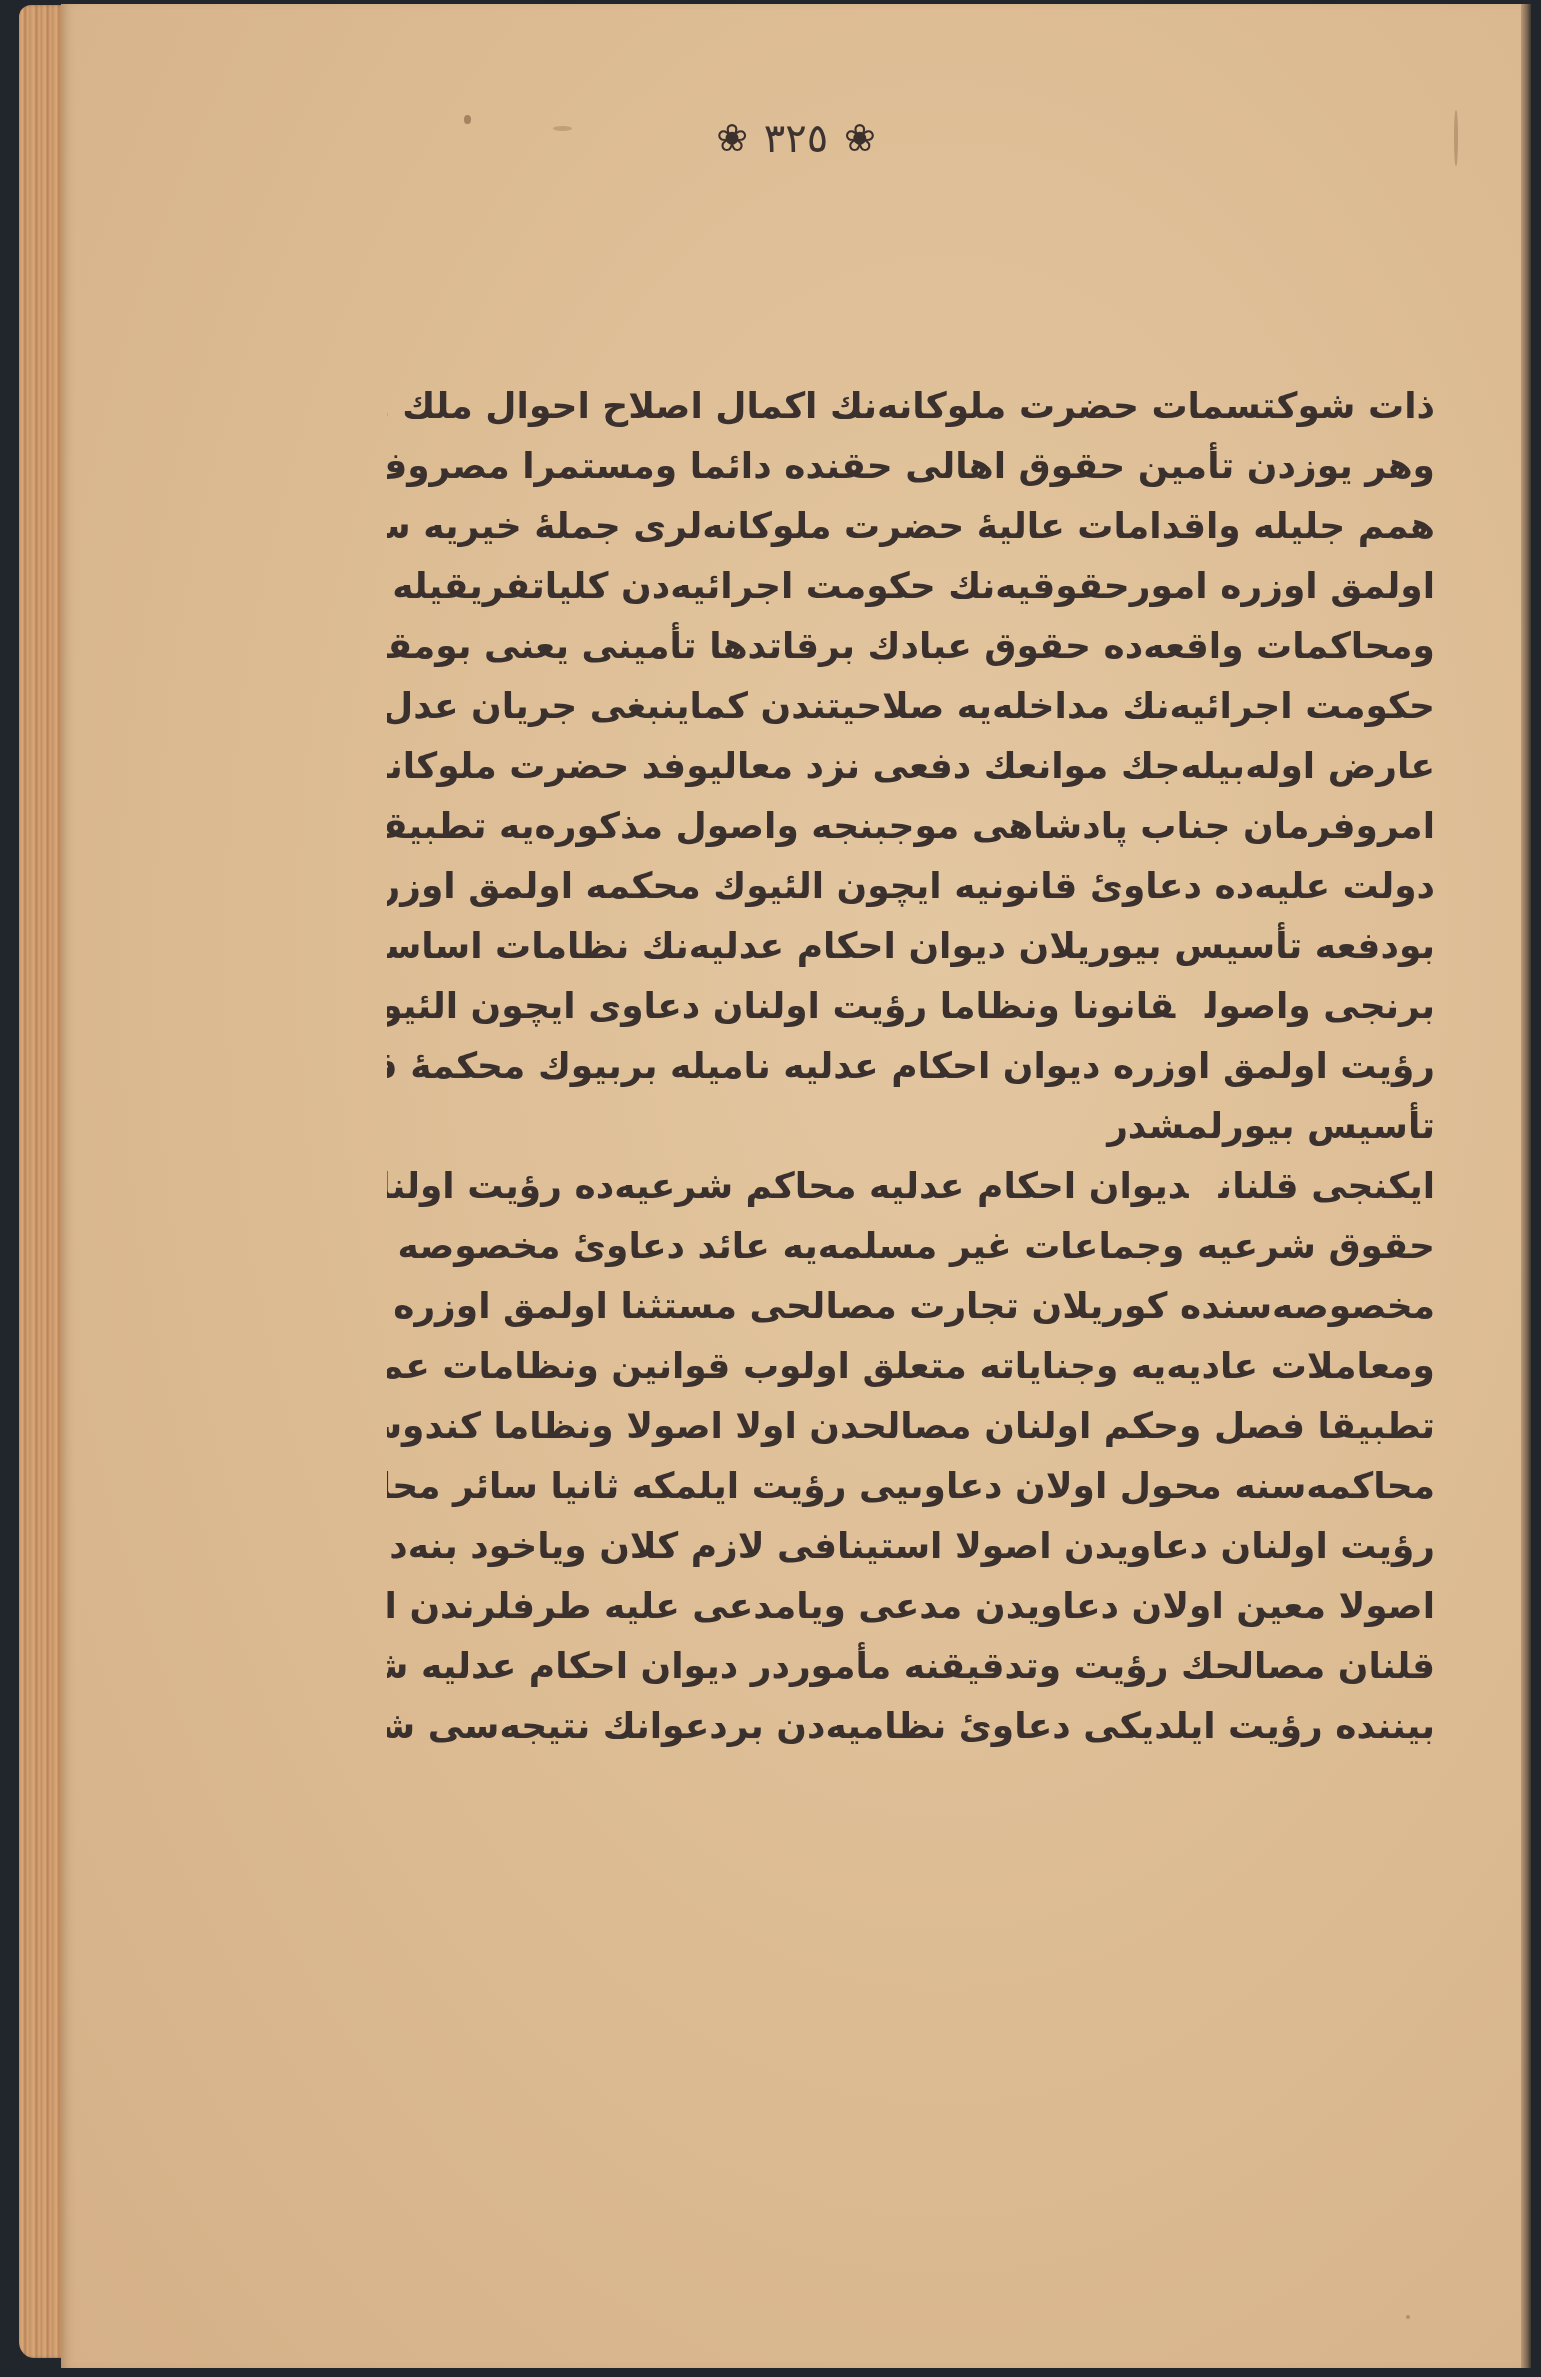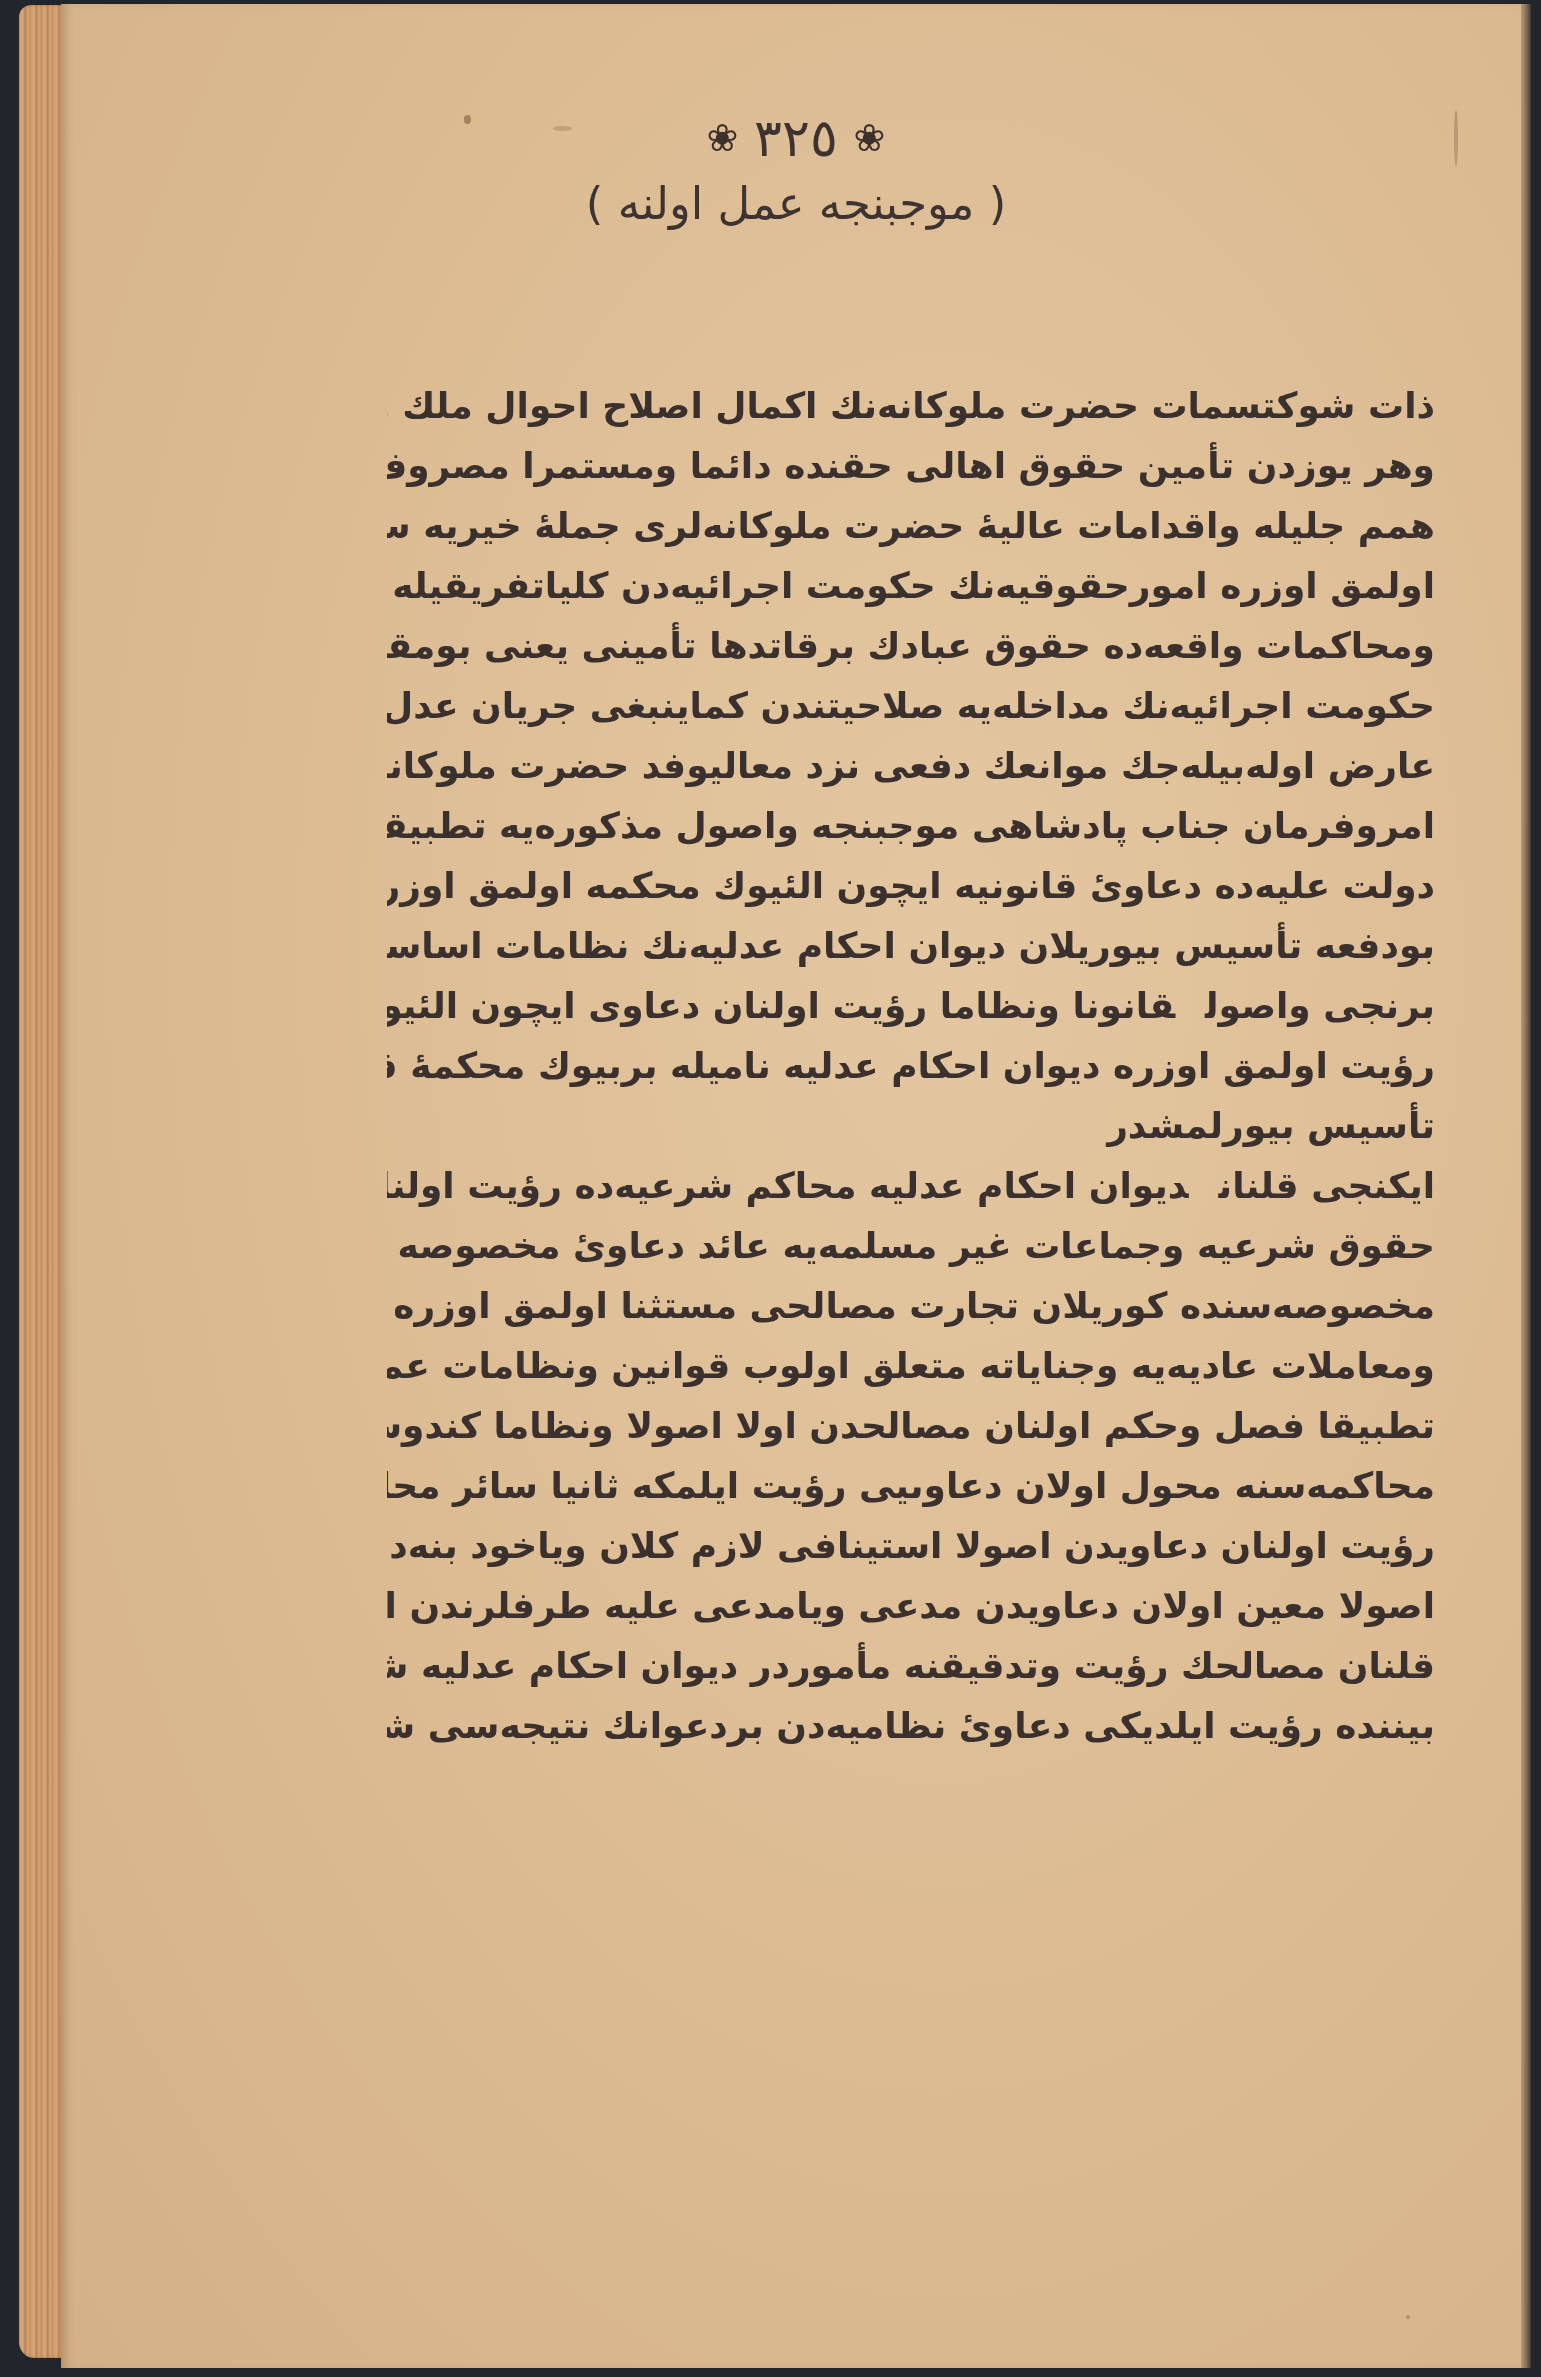--- a/index.html
+++ b/index.html
@@ -68,21 +68,21 @@
       align-items: center;
       gap: 15.7px;
       height: 61px;
     }
     .ornament {
       font-size: 38px;
       line-height: 1;
       color: #3b302c;
     }
     .page-number {
-      font-size: 52px;
+      font-size: 40px;
       line-height: 1;
       direction: rtl;
     }
     .title-line {
       direction: rtl;
       font-size: 45px;
       line-height: 70px;
       letter-spacing: 0.9px;
     }
 
@@ -125,21 +125,20 @@
     <span class="stain" style="left:492px;top:122px;width:19px;height:5.2px;opacity:0.5;"></span>
     <span class="stain" style="left:1393px;top:106px;width:3.5px;height:56px;opacity:0.6;"></span>
     <span class="stain" style="left:1345px;top:2311px;width:4.3px;height:4.3px;opacity:0.7;"></span>
 
     <div class="header-block">
       <div class="page-number-row">
         <span class="ornament">❀</span>
         <span class="page-number">٣٢٥</span>
         <span class="ornament">❀</span>
       </div>
-      <div class="title-line">( موجبنجه عمل اولنه )</div>
     </div>
 
     <div class="body-text" id="body-text">
         <div class="line"><span>ذات شوكتسمات حضرت ملوكانه‌نك اكمال اصلاح احوال ملك وملت</span></div>
         <div class="line"><span>وهر يوزدن تأمين حقوق اهالى حقنده دائما ومستمرا مصروف اولان</span></div>
         <div class="line"><span>همم جليله واقدامات عاليهٔ حضرت ملوكانه‌لرى جملهٔ خيريه سندن</span></div>
         <div class="line"><span>اولمق اوزره امورحقوقيه‌نك حكومت اجرائيه‌دن كلياتفريقيله مرافعات</span></div>
         <div class="line"><span>ومحاكمات واقعه‌ده حقوق عبادك برقاتدها تأمينى يعنى بومقوله اموردة</span></div>
         <div class="line"><span>حكومت اجرائيه‌نك مداخله‌يه صلاحيتندن كماينبغى جريان عدل وحقانيته</span></div>
         <div class="line"><span>عارض اوله‌بيله‌جك موانعك دفعى نزد معاليوفد حضرت ملوكانه ده</span></div>

